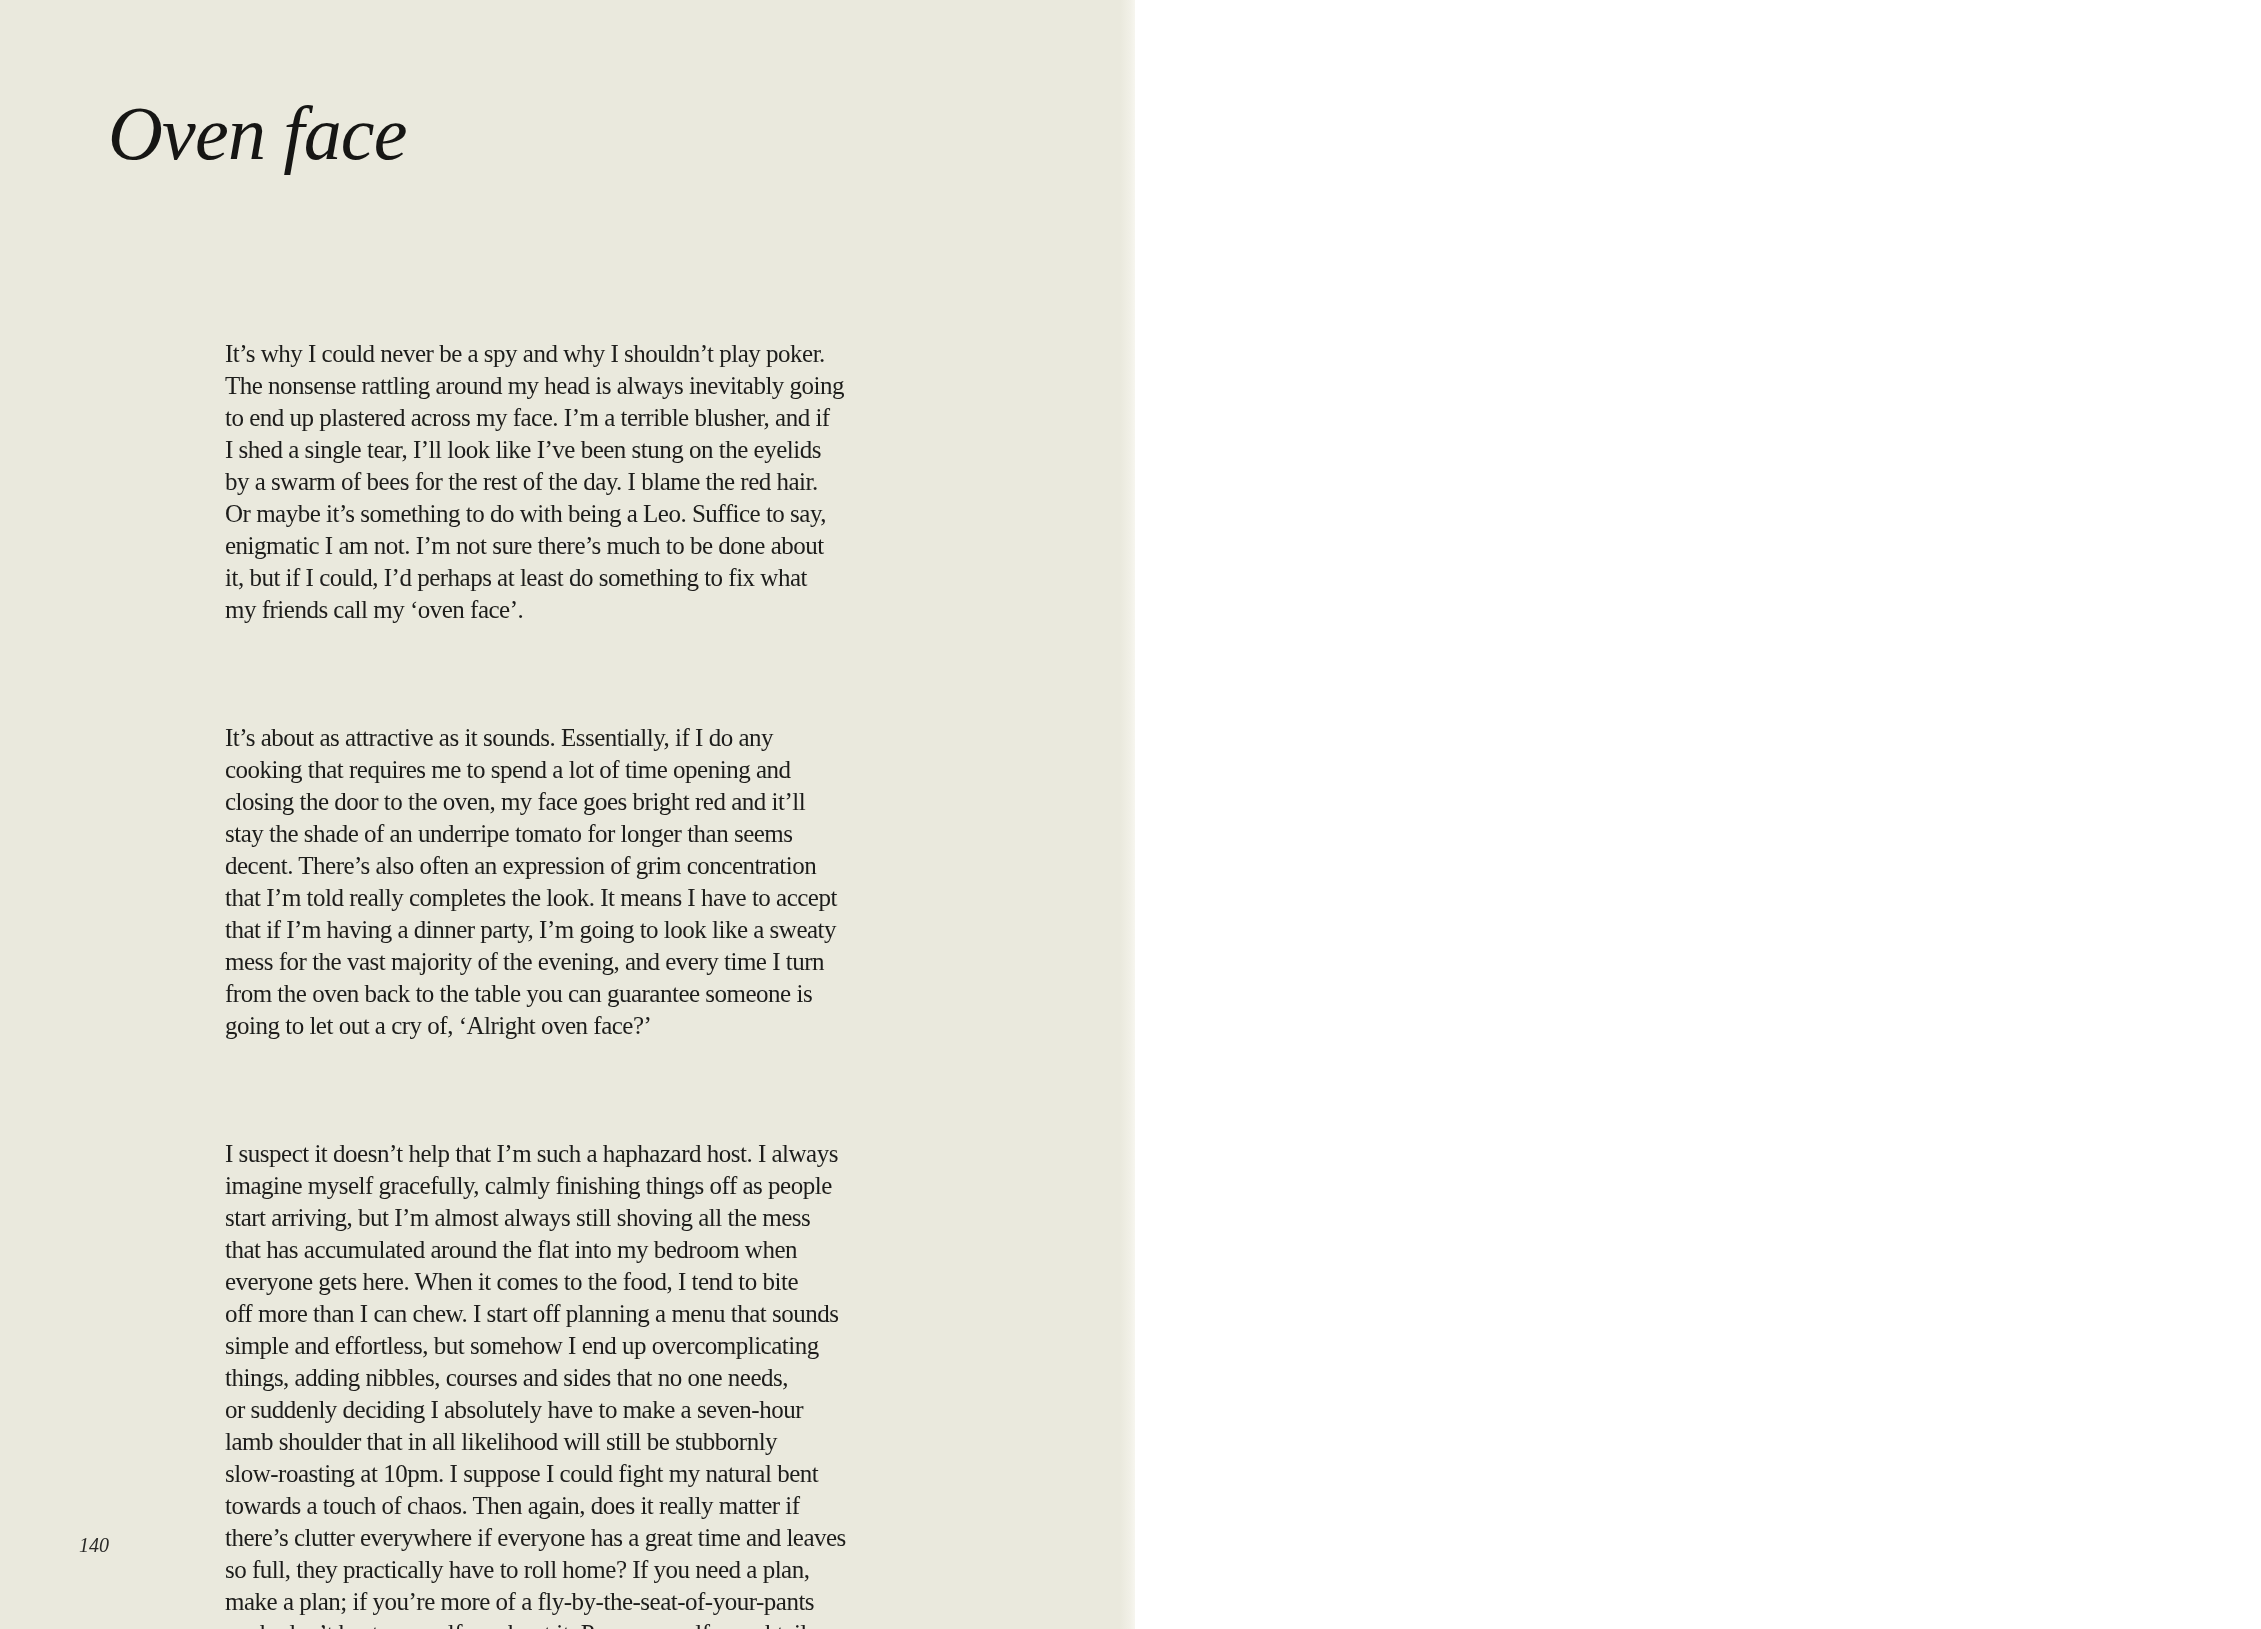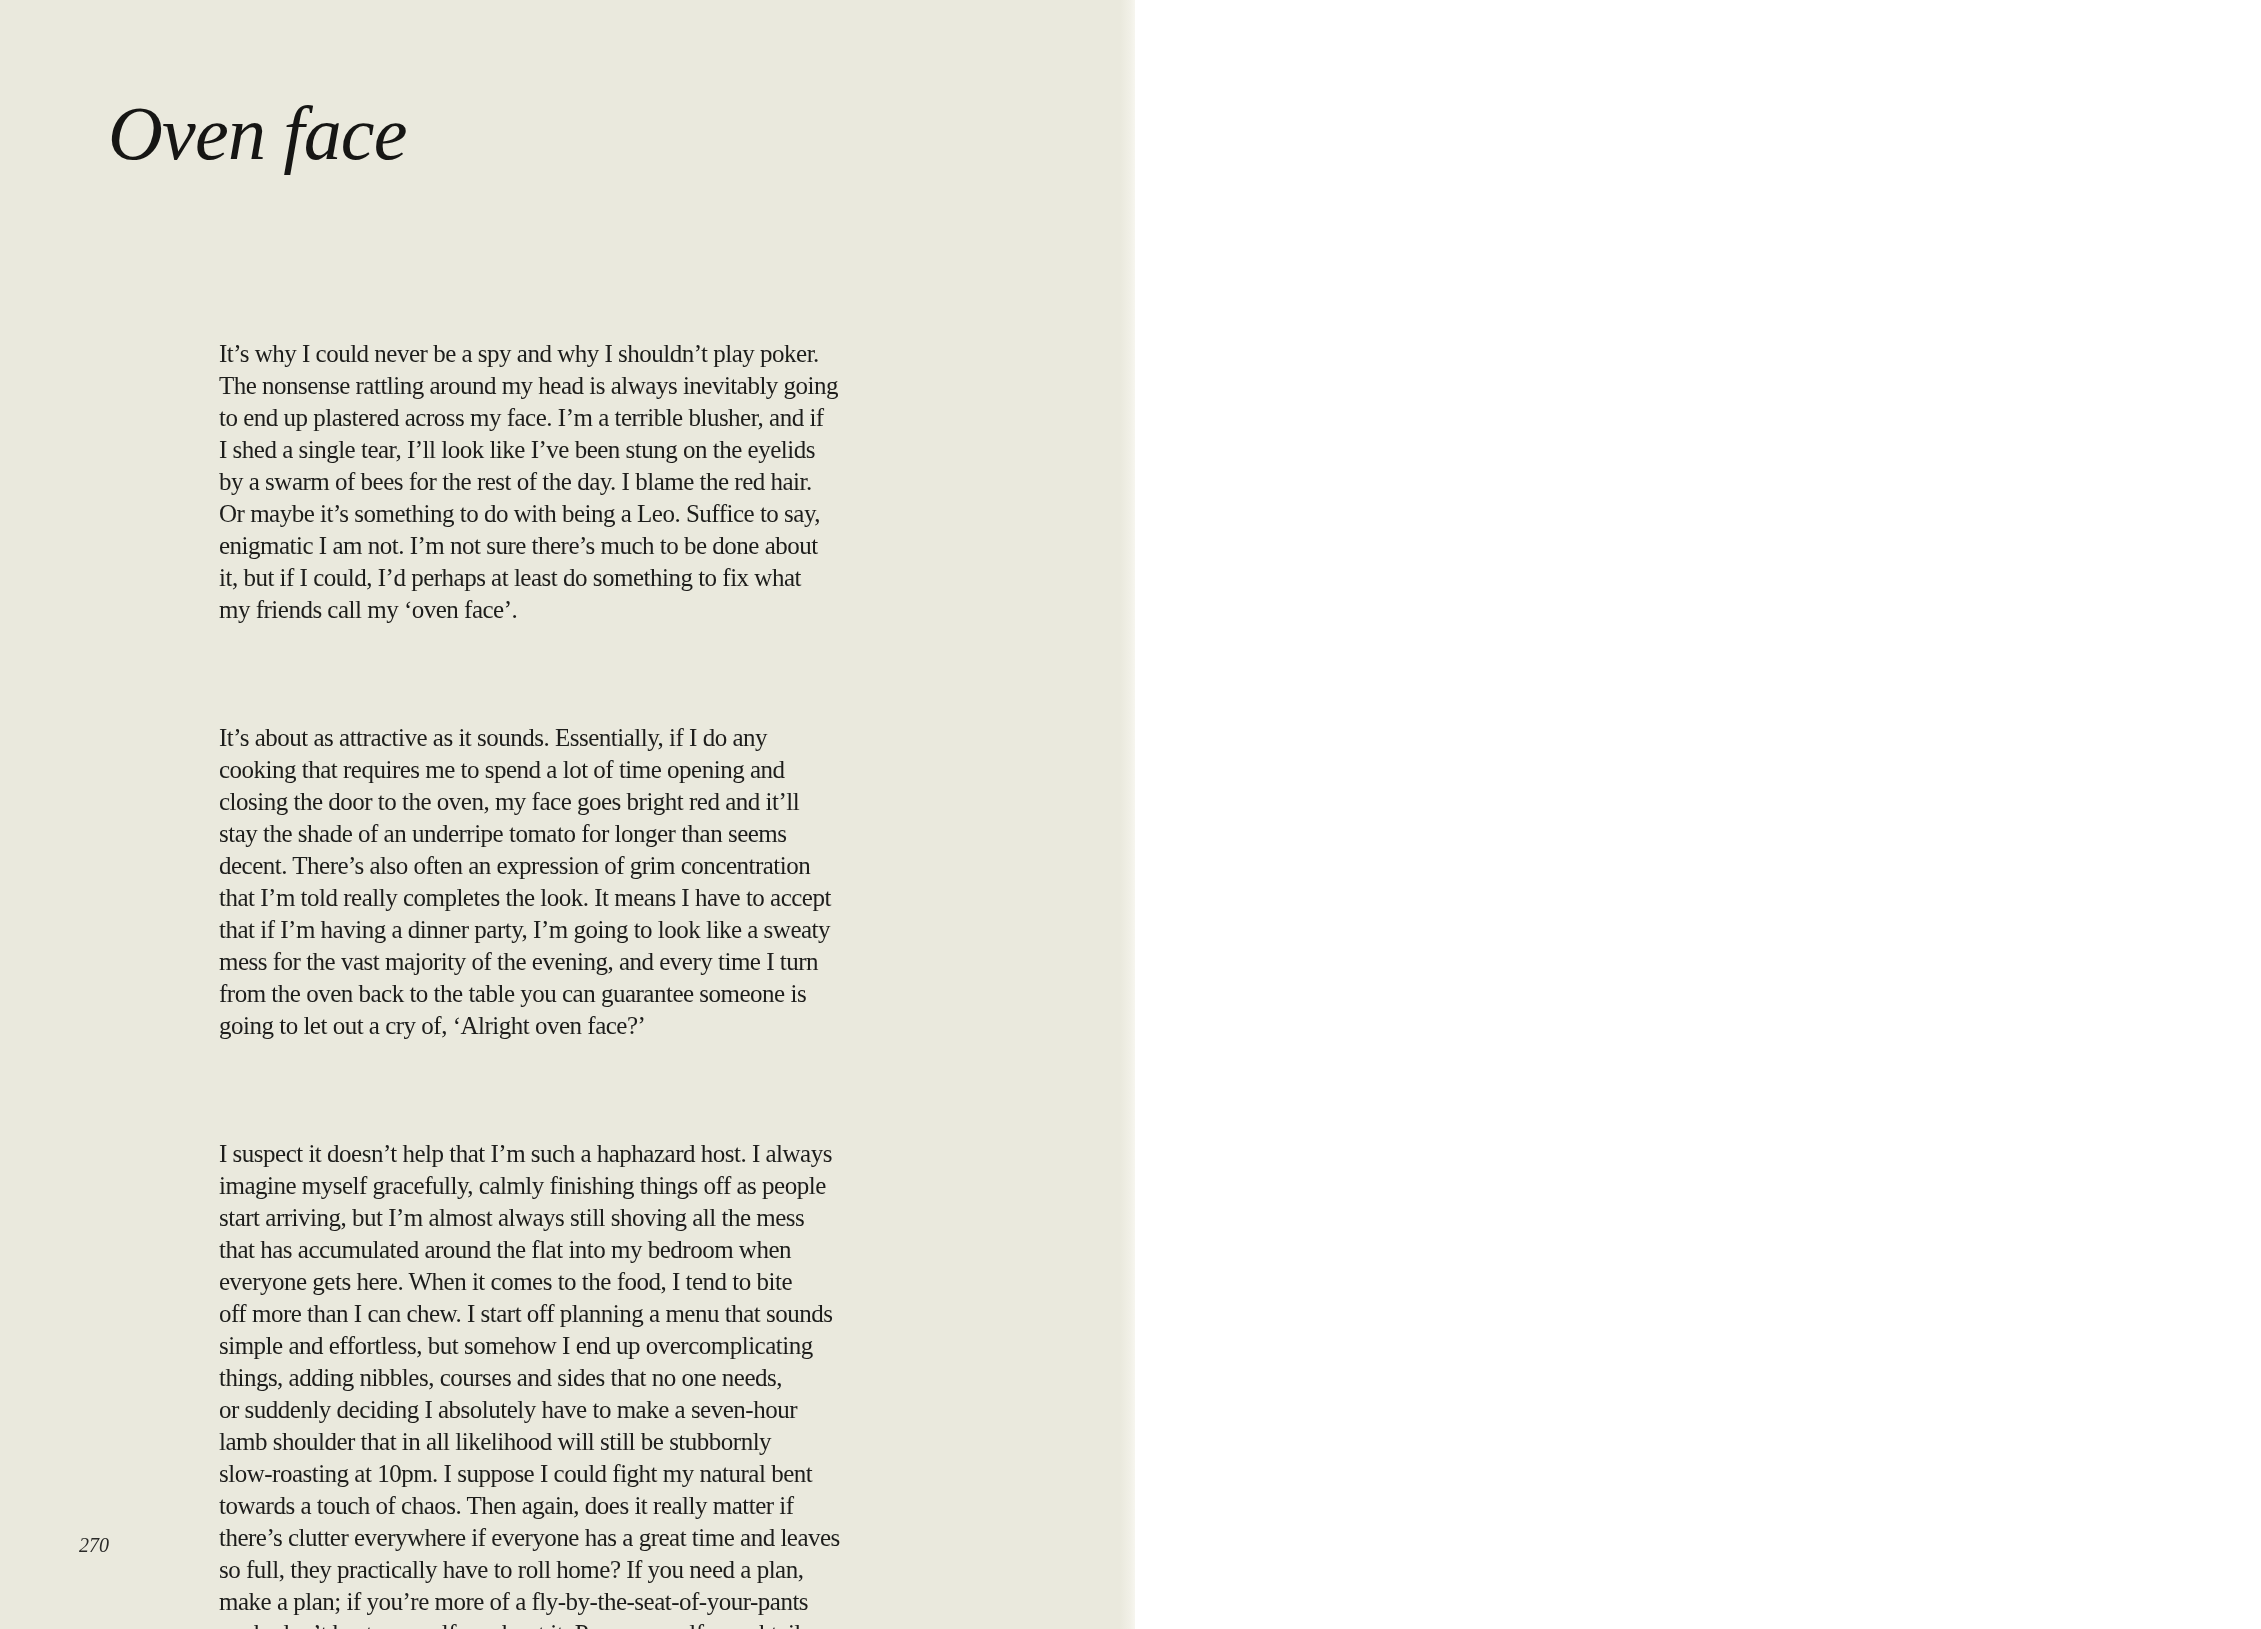--- a/index.html
+++ b/index.html
@@ -17,21 +17,21 @@
     position:absolute; left:1135px; top:0; width:1126px; height:1630px;
     background:#ffffff;
   }
   .abs { position:absolute; white-space:pre-wrap; }
   .essay-title {
     left:108px; top:95px; font-size:76px; line-height:1; font-style:italic;
     letter-spacing:-0.8px; color:#161614;
   }
   .essay-subtitle { left:218px; top:211px; font-size:34px; line-height:41px; letter-spacing:-0.4px; }
   .essay-body { left:218px; top:274px; width:743px; font-size:25px; line-height:32px; letter-spacing:-0.5px; }
-  .essay-body p { margin:0 0 32px 1px; }
+  .essay-body p { margin:0 0 32px 7px; }
   .folio { font-size:20px; font-style:italic; line-height:1.2; color:#2a2a28; }
   .folio-left { left:79px; top:1533px; }
 </style>
 </head>
 <body>
 
 <div class="spread">
 
   <div class="left-page">
     <div class="abs essay-title">Oven face</div>
@@ -67,21 +67,21 @@
 lamb shoulder that in all likelihood will still be stubbornly
 slow-roasting at 10pm. I suppose I could fight my natural bent
 towards a touch of chaos. Then again, does it really matter if
 there’s clutter everywhere if everyone has a great time and leaves
 so full, they practically have to roll home? If you need a plan,
 make a plan; if you’re more of a fly-by-the-seat-of-your-pants
 cook, don’t beat yourself up about it. Pour yourself a cocktail
 and remember – when in doubt, just roast a chicken, and wear
 your oven face with pride.</p>
     </div>
-    <div class="abs folio folio-left">270</div>
+    <div class="abs folio folio-left">140</div>
   </div>
 
   <div class="right-page">
     
 
     
 
     
     
     

